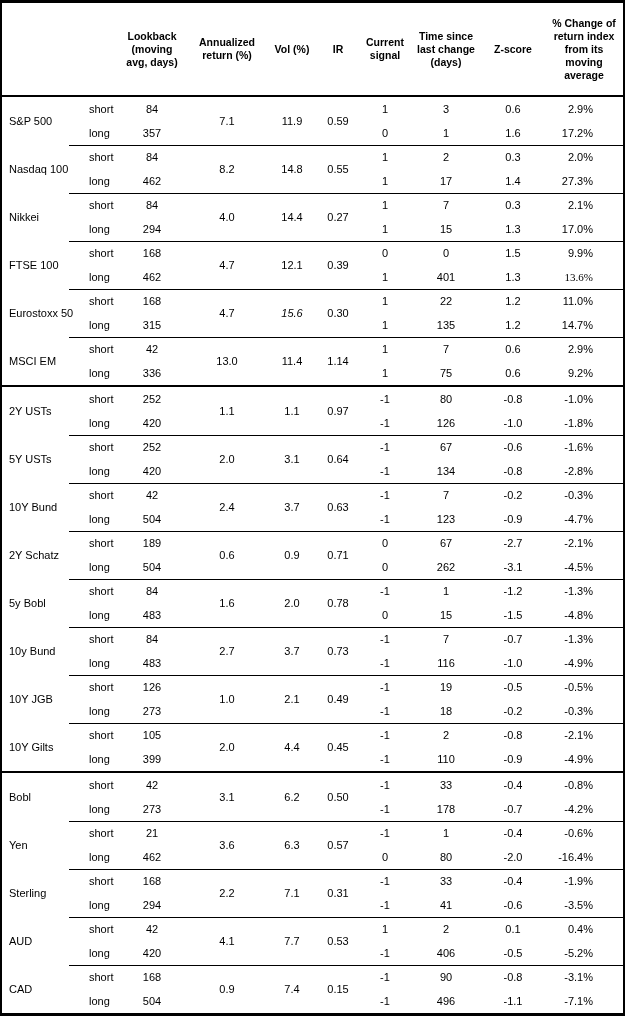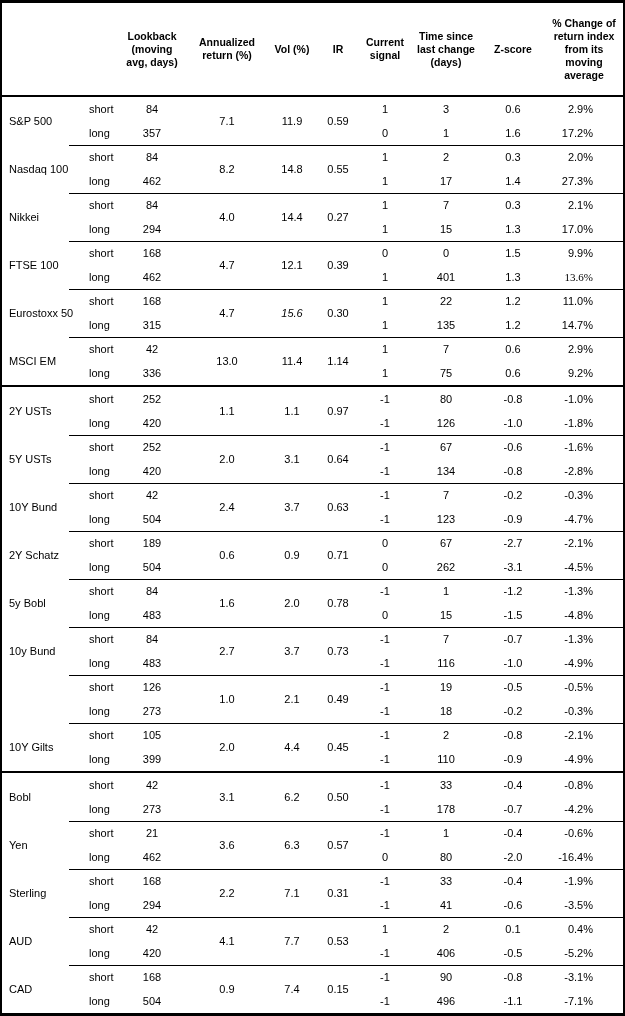--- a/index.html
+++ b/index.html
@@ -281,20 +281,21 @@
           <div class="c" style="grid-area: 1 / 9;">-0.7</div>
           <div class="c pct" style="grid-area: 1 / 10;">-1.3%</div>
           <div class="c term" style="grid-area: 2 / 2;">long</div>
           <div class="c" style="grid-area: 2 / 3;">483</div>
           <div class="c" style="grid-area: 2 / 7;">-1</div>
           <div class="c" style="grid-area: 2 / 8;">116</div>
           <div class="c" style="grid-area: 2 / 9;">-1.0</div>
           <div class="c pct" style="grid-area: 2 / 10;">-4.9%</div>
         </div>
         <div class="group">
+          <div class="c asset" style="grid-area: 1 / 1 / 3;">10Y JGB</div>
           <div class="c" style="grid-area: 1 / 4 / 3;">1.0</div>
           <div class="c" style="grid-area: 1 / 5 / 3;">2.1</div>
           <div class="c" style="grid-area: 1 / 6 / 3;">0.49</div>
           <div class="c term" style="grid-area: 1 / 2;">short</div>
           <div class="c" style="grid-area: 1 / 3;">126</div>
           <div class="c" style="grid-area: 1 / 7;">-1</div>
           <div class="c" style="grid-area: 1 / 8;">19</div>
           <div class="c" style="grid-area: 1 / 9;">-0.5</div>
           <div class="c pct" style="grid-area: 1 / 10;">-0.5%</div>
           <div class="c term" style="grid-area: 2 / 2;">long</div>

